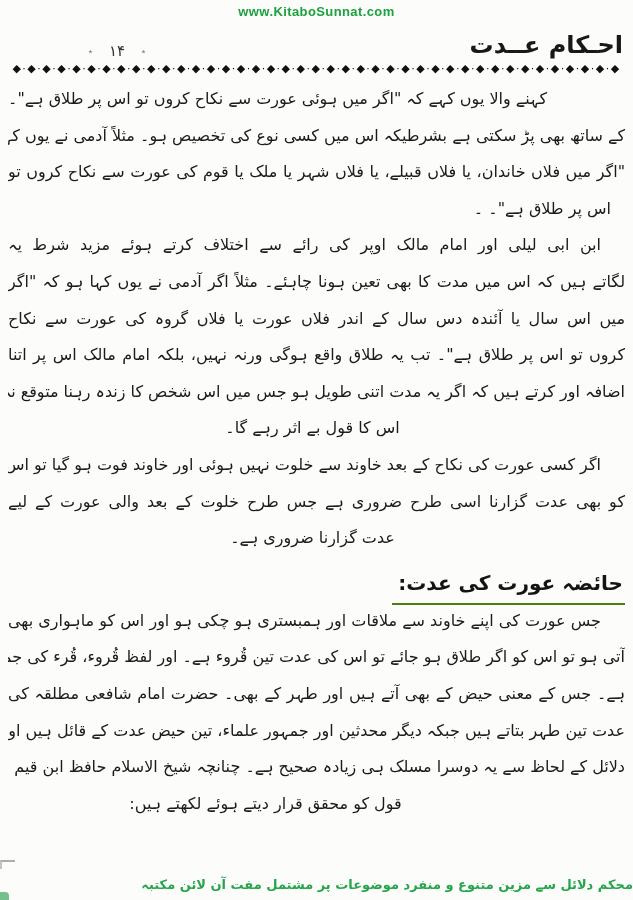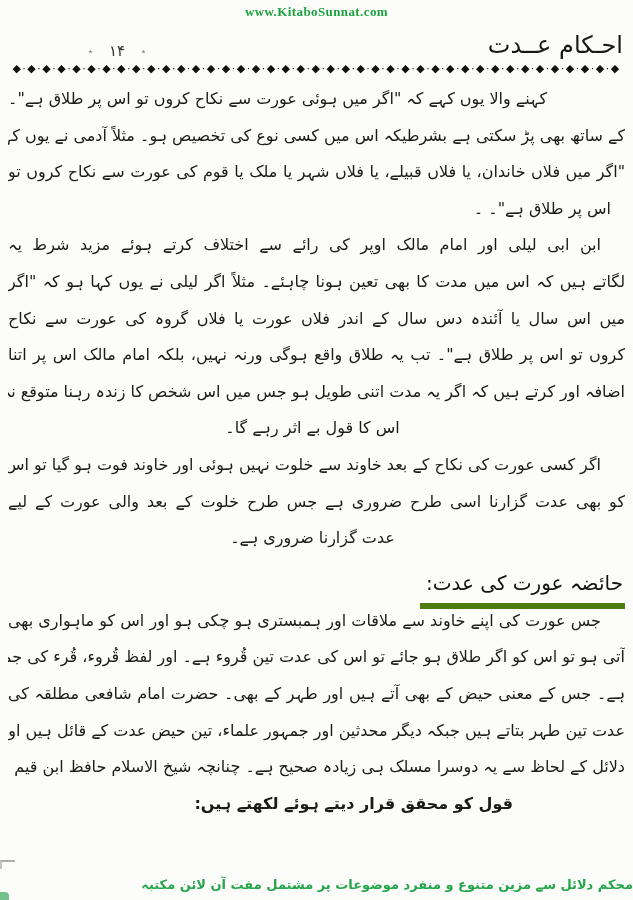--- a/index.html
+++ b/index.html
@@ -8,38 +8,38 @@
     width:633px;height:900px;
     background:#fcfcfa;
     overflow:hidden;
     font-family:"DejaVu Sans",sans-serif;
     direction:rtl;
     box-sizing:border-box;
   }
   .site-url{
     direction:ltr;
     text-align:center;
-    font-family:Liberation Serif, serif;
+    font-family:Liberation Sans, sans-serif;
     font-weight:bold;
     font-size:13px;
     letter-spacing:.4px;
     color:#1ba23e;
     padding-top:4px;
     height:20px;
   }
   .hdr{
     display:flex;
     justify-content:space-between;
     align-items:flex-end;
     padding:2px 10px 0 10px;
     height:34px;
   }
   .book-title{
     font-size:24px;
-    font-weight:normal;
+    font-weight:bold;
     color:#181818;
     line-height:30px;
   }
   .pnum-block{
     display:flex;
     align-items:center;
     gap:16px;
     margin-left:78px;
     color:#444;
   }
@@ -65,33 +65,33 @@
     height:36.6px;
     line-height:36.6px;
     white-space:nowrap;
     overflow:hidden;
   }
   .j{text-align:justify;text-align-last:justify;}
   .indent{padding-right:24px;}
   .quote-cont{text-align:right;padding-right:78px;}
   .short-r{text-align:right;padding-right:14px;}
   .short-r2{text-align:center;padding-right:8px;}
-  .center-line{text-align:right;padding-right:112px;padding-left:10px;font-weight:bold;}
+  .center-line{text-align:center;padding-right:112px;padding-left:10px;}
   .heading-row{
     text-align:right;
     height:38px;
     line-height:36px;
     margin-top:8px;
   }
   .heading-row .h-span{
     display:inline-block;
     font-size:20px;
-    font-weight:normal;
+    font-weight:bold;
     color:#141414;
-    border-bottom:6px solid #4d7c0f;
+    border-bottom:2px solid #4d7c0f;
     padding:0 2px 2px 6px;
   }
   .footer-note{
     position:absolute;
     left:0;right:0;
     bottom:8px;
     font-weight:bold;
     font-size:13px;
     color:#26a64c;
   }
@@ -129,21 +129,21 @@
   </div>
 
   <div class="sep">◆·◆·◆·◆·◆·◆·◆·◆·◆·◆·◆·◆·◆·◆·◆·◆·◆·◆·◆·◆·◆·◆·◆·◆·◆·◆·◆·◆·◆·◆·◆·◆·◆·◆·◆·◆·◆·◆·◆·◆·◆</div>
 
   <div class="body-text">
     <div class="line quote-cont">کہنے والا یوں کہے کہ "اگر میں ہوئی عورت سے نکاح کروں تو اس پر طلاق ہے"۔</div>
     <div class="line j">کے ساتھ بھی پڑ سکتی ہے بشرطیکہ اس میں کسی نوع کی تخصیص ہو۔ مثلاً آدمی نے یوں کہا ہو کہ</div>
     <div class="line j">"اگر میں فلاں خاندان، یا فلاں قبیلے، یا فلاں شہر یا ملک یا قوم کی عورت سے نکاح کروں تو</div>
     <div class="line short-r">اس پر طلاق ہے"۔ ۔</div>
     <div class="line j indent">ابن ابی لیلی اور امام مالک اوپر کی رائے سے اختلاف کرتے ہوئے مزید شرط یہ</div>
-    <div class="line j">لگاتے ہیں کہ اس میں مدت کا بھی تعین ہونا چاہئے۔ مثلاً اگر لیلی نے یوں کہا ہو کہ "اگر</div>
+    <div class="line j">لگاتے ہیں کہ اس میں مدت کا بھی تعین ہونا چاہئے۔ مثلاً اگر آدمی نے یوں کہا ہو کہ "اگر</div>
     <div class="line j">میں اس سال یا آئندہ دس سال کے اندر فلاں عورت یا فلاں گروہ کی عورت سے نکاح</div>
     <div class="line j">کروں تو اس پر طلاق ہے"۔ تب یہ طلاق واقع ہوگی ورنہ نہیں، بلکہ امام مالک اس پر اتنا</div>
     <div class="line j">اضافہ اور کرتے ہیں کہ اگر یہ مدت اتنی طویل ہو جس میں اس شخص کا زندہ رہنا متوقع نہ ہو تو</div>
     <div class="line short-r2">اس کا قول بے اثر رہے گا۔</div>
     <div class="line j indent">اگر کسی عورت کی نکاح کے بعد خاوند سے خلوت نہیں ہوئی اور خاوند فوت ہو گیا تو اس</div>
     <div class="line j">کو بھی عدت گزارنا اسی طرح ضروری ہے جس طرح خلوت کے بعد والی عورت کے لیے</div>
     <div class="line short-r2">عدت گزارنا ضروری ہے۔</div>
 
     <div class="heading-row">
       <span class="h-span">حائضہ عورت کی عدت:</span>

